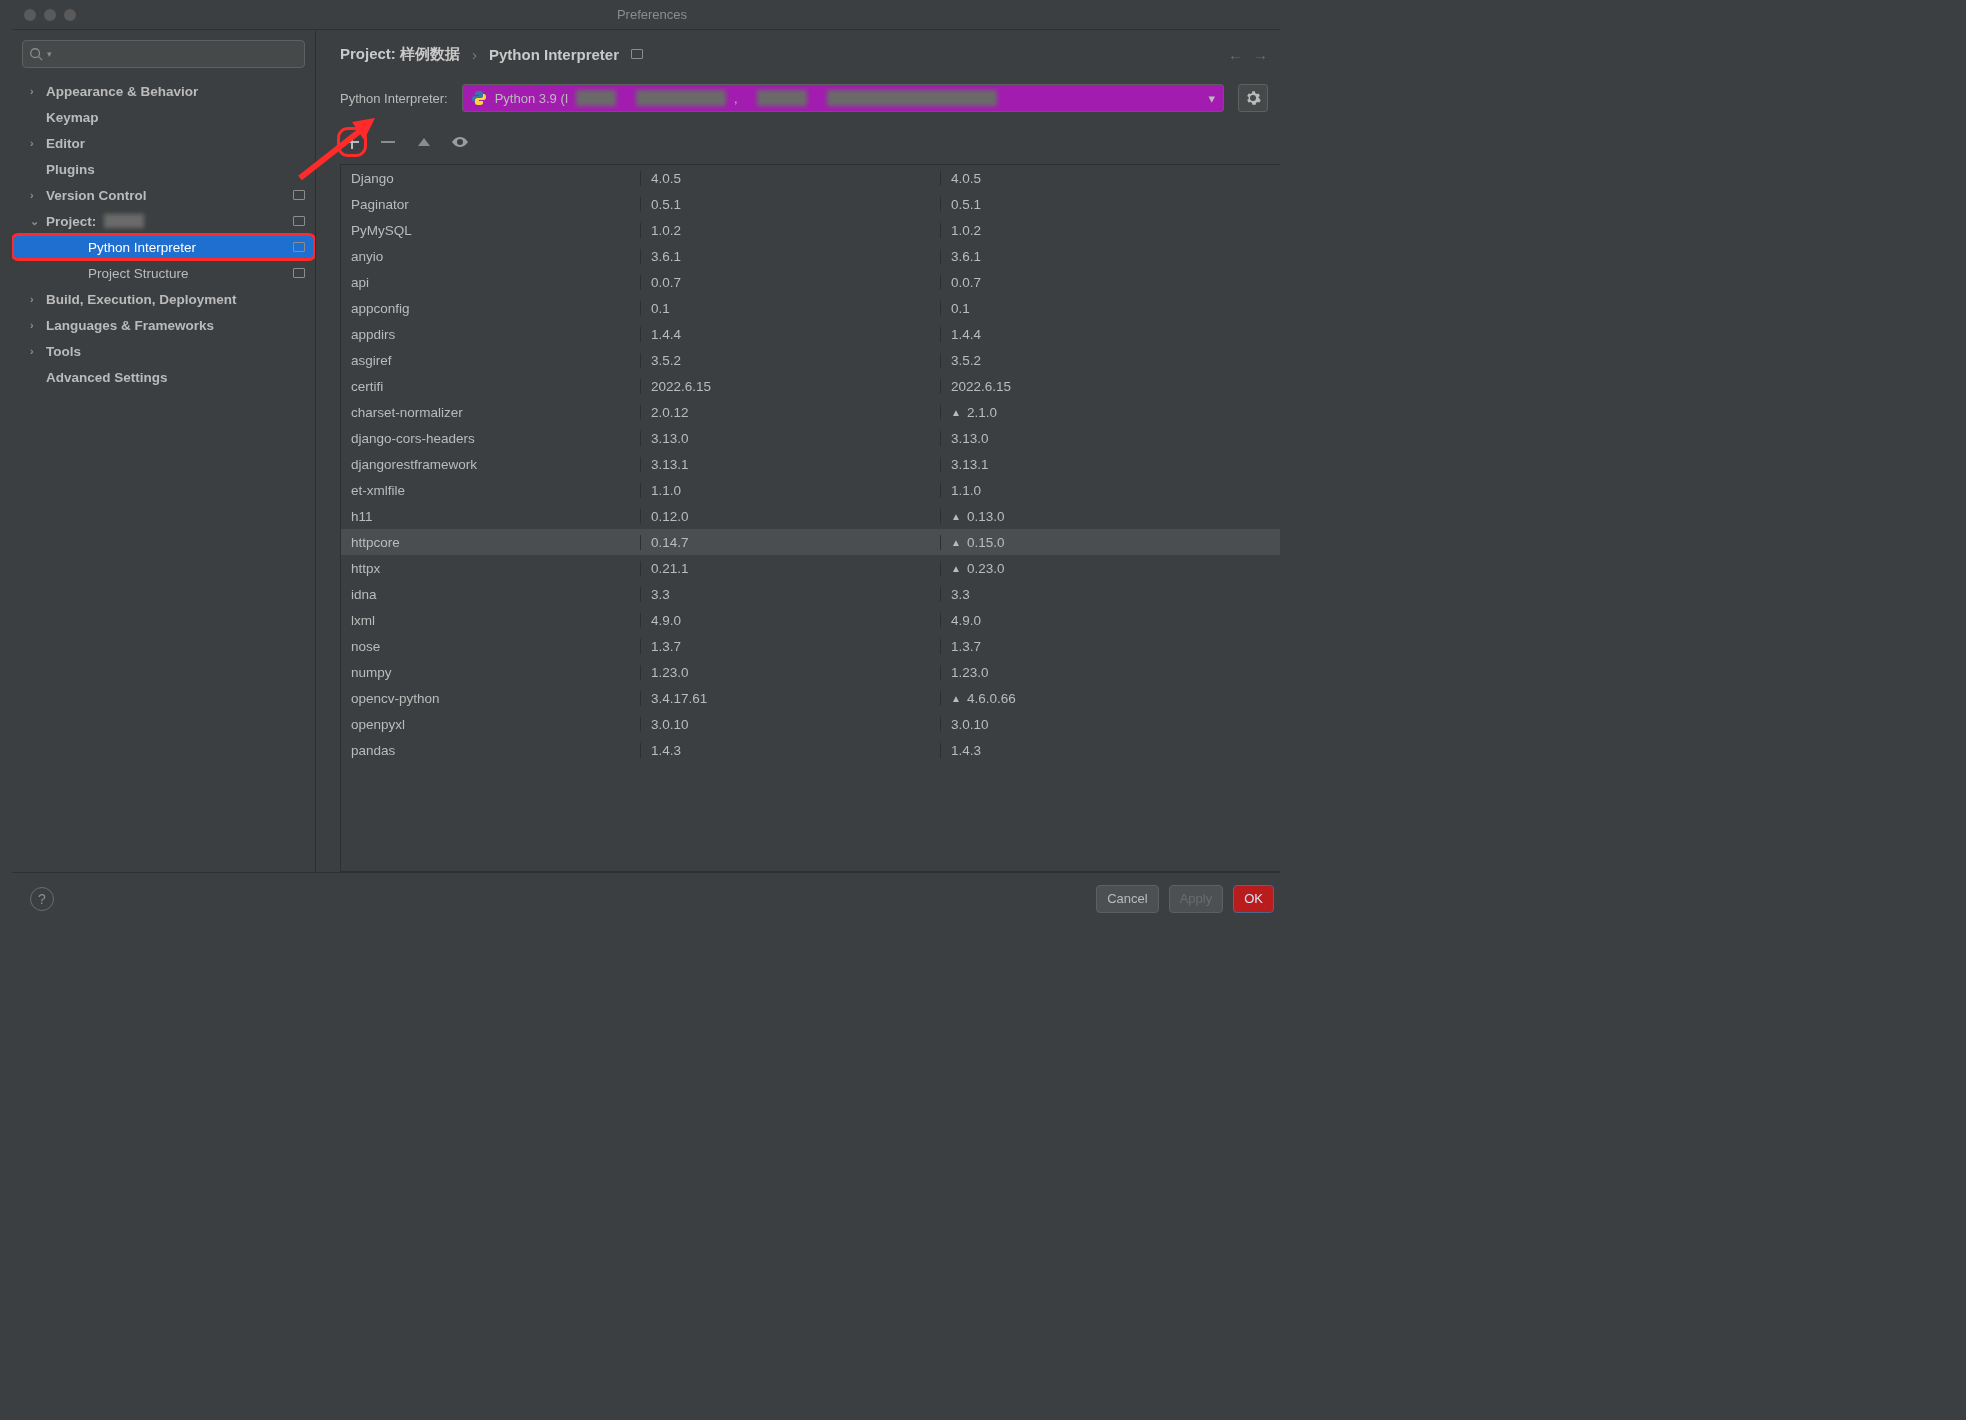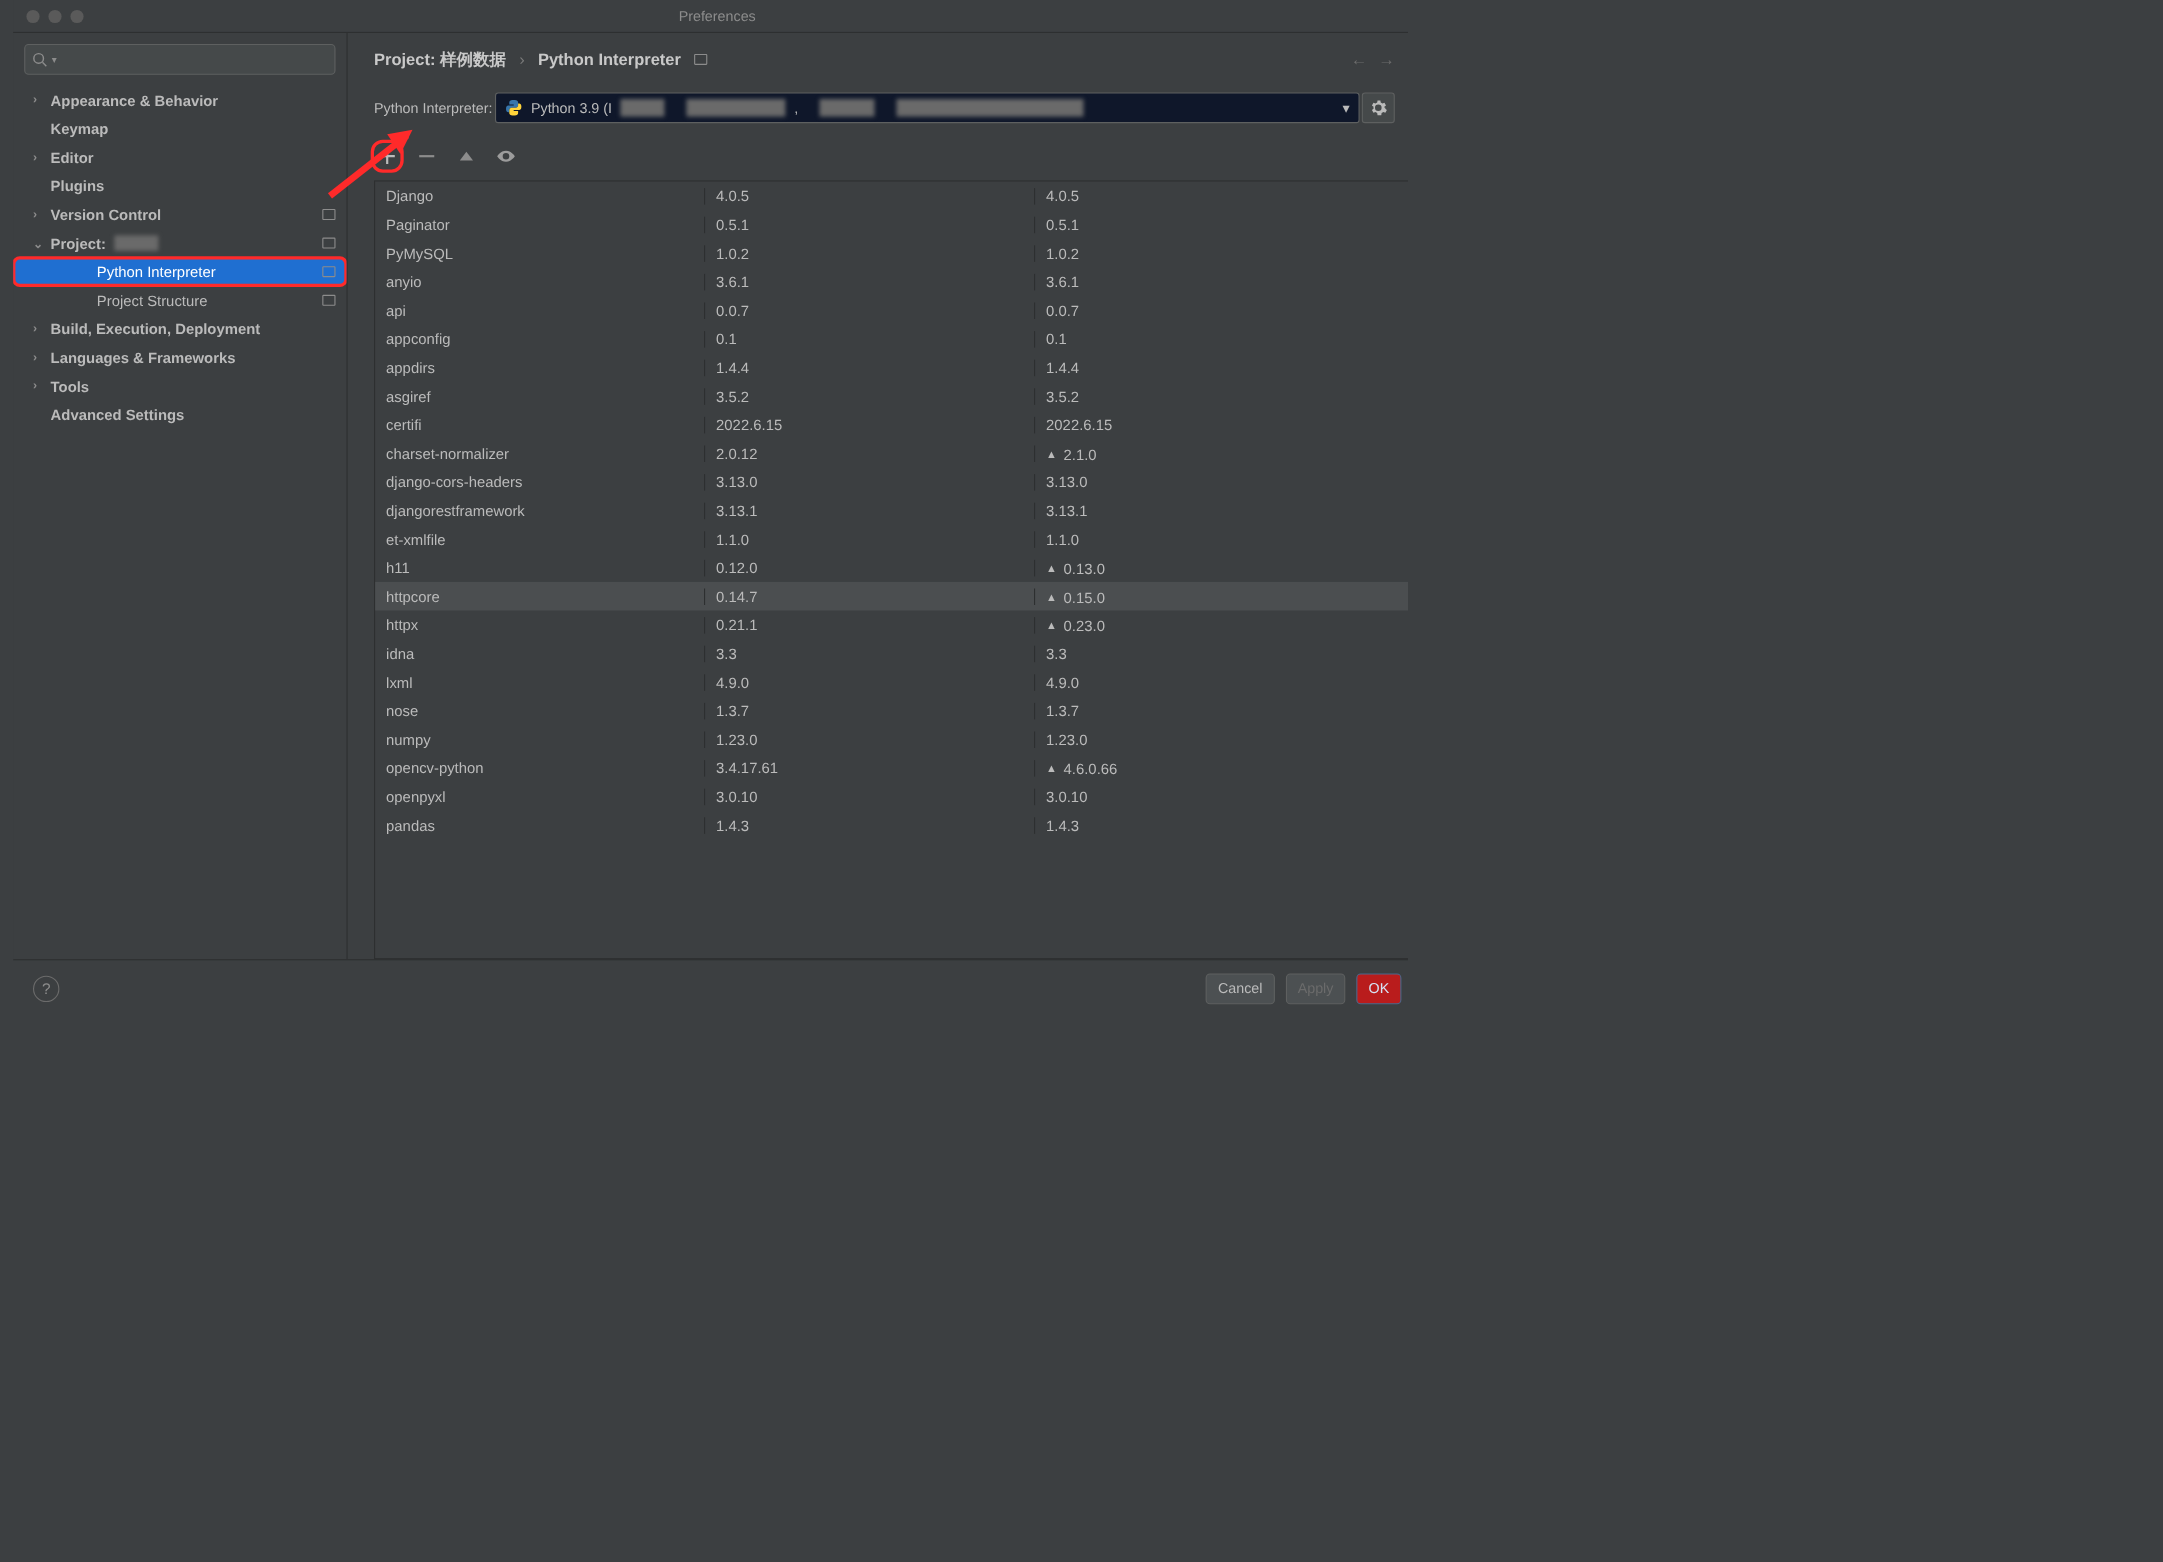--- a/index.html
+++ b/index.html
@@ -46,25 +46,25 @@
     border: 1px solid #8c8c8c; border-radius: 1px;
   }
   .main { flex: 1; display:flex; flex-direction:column; min-width:0; }
   .breadcrumb {
     display:flex; align-items:center; gap: 12px; height: 48px;
     padding: 0 24px; color: #c9c9c9; font-size: 15px; font-weight:600;
   }
   .breadcrumb .sep { color: #7a7a7a; font-weight: normal; }
   .breadcrumb .nav-arrows { margin-left: auto; display:flex; gap: 10px; color:#6b6b6b;}
   .interpreter-row {
-    display:flex; align-items:center; gap: 2px; padding: 0 24px; height: 40px;
+    display:flex; align-items:center; gap: 14px; padding: 0 24px; height: 40px;
   }
   .interpreter-row label { color:#bbbbbb; font-size: 13px; }
   .interpreter-select {
-    flex:1; height: 28px; background: #0f172a; border: 1px solid #5e6060;
+    flex:1; height: 28px; background: #a21caf; border: 1px solid #5e6060;
     border-radius: 3px; display:flex; align-items:center; padding: 0 8px; gap:8px;
     color:#bbbbbb; overflow:hidden; position: relative;
   }
   .interpreter-select .blur {
     display:inline-block; height: 16px; background: #6a6a6a; filter: blur(2px);
   }
   .gear-btn {
     width: 30px; height: 28px; background: #45494a; border: 1px solid #5e6060;
     border-radius: 3px; display:flex; align-items:center; justify-content:center;
     color:#bbbbbb;

